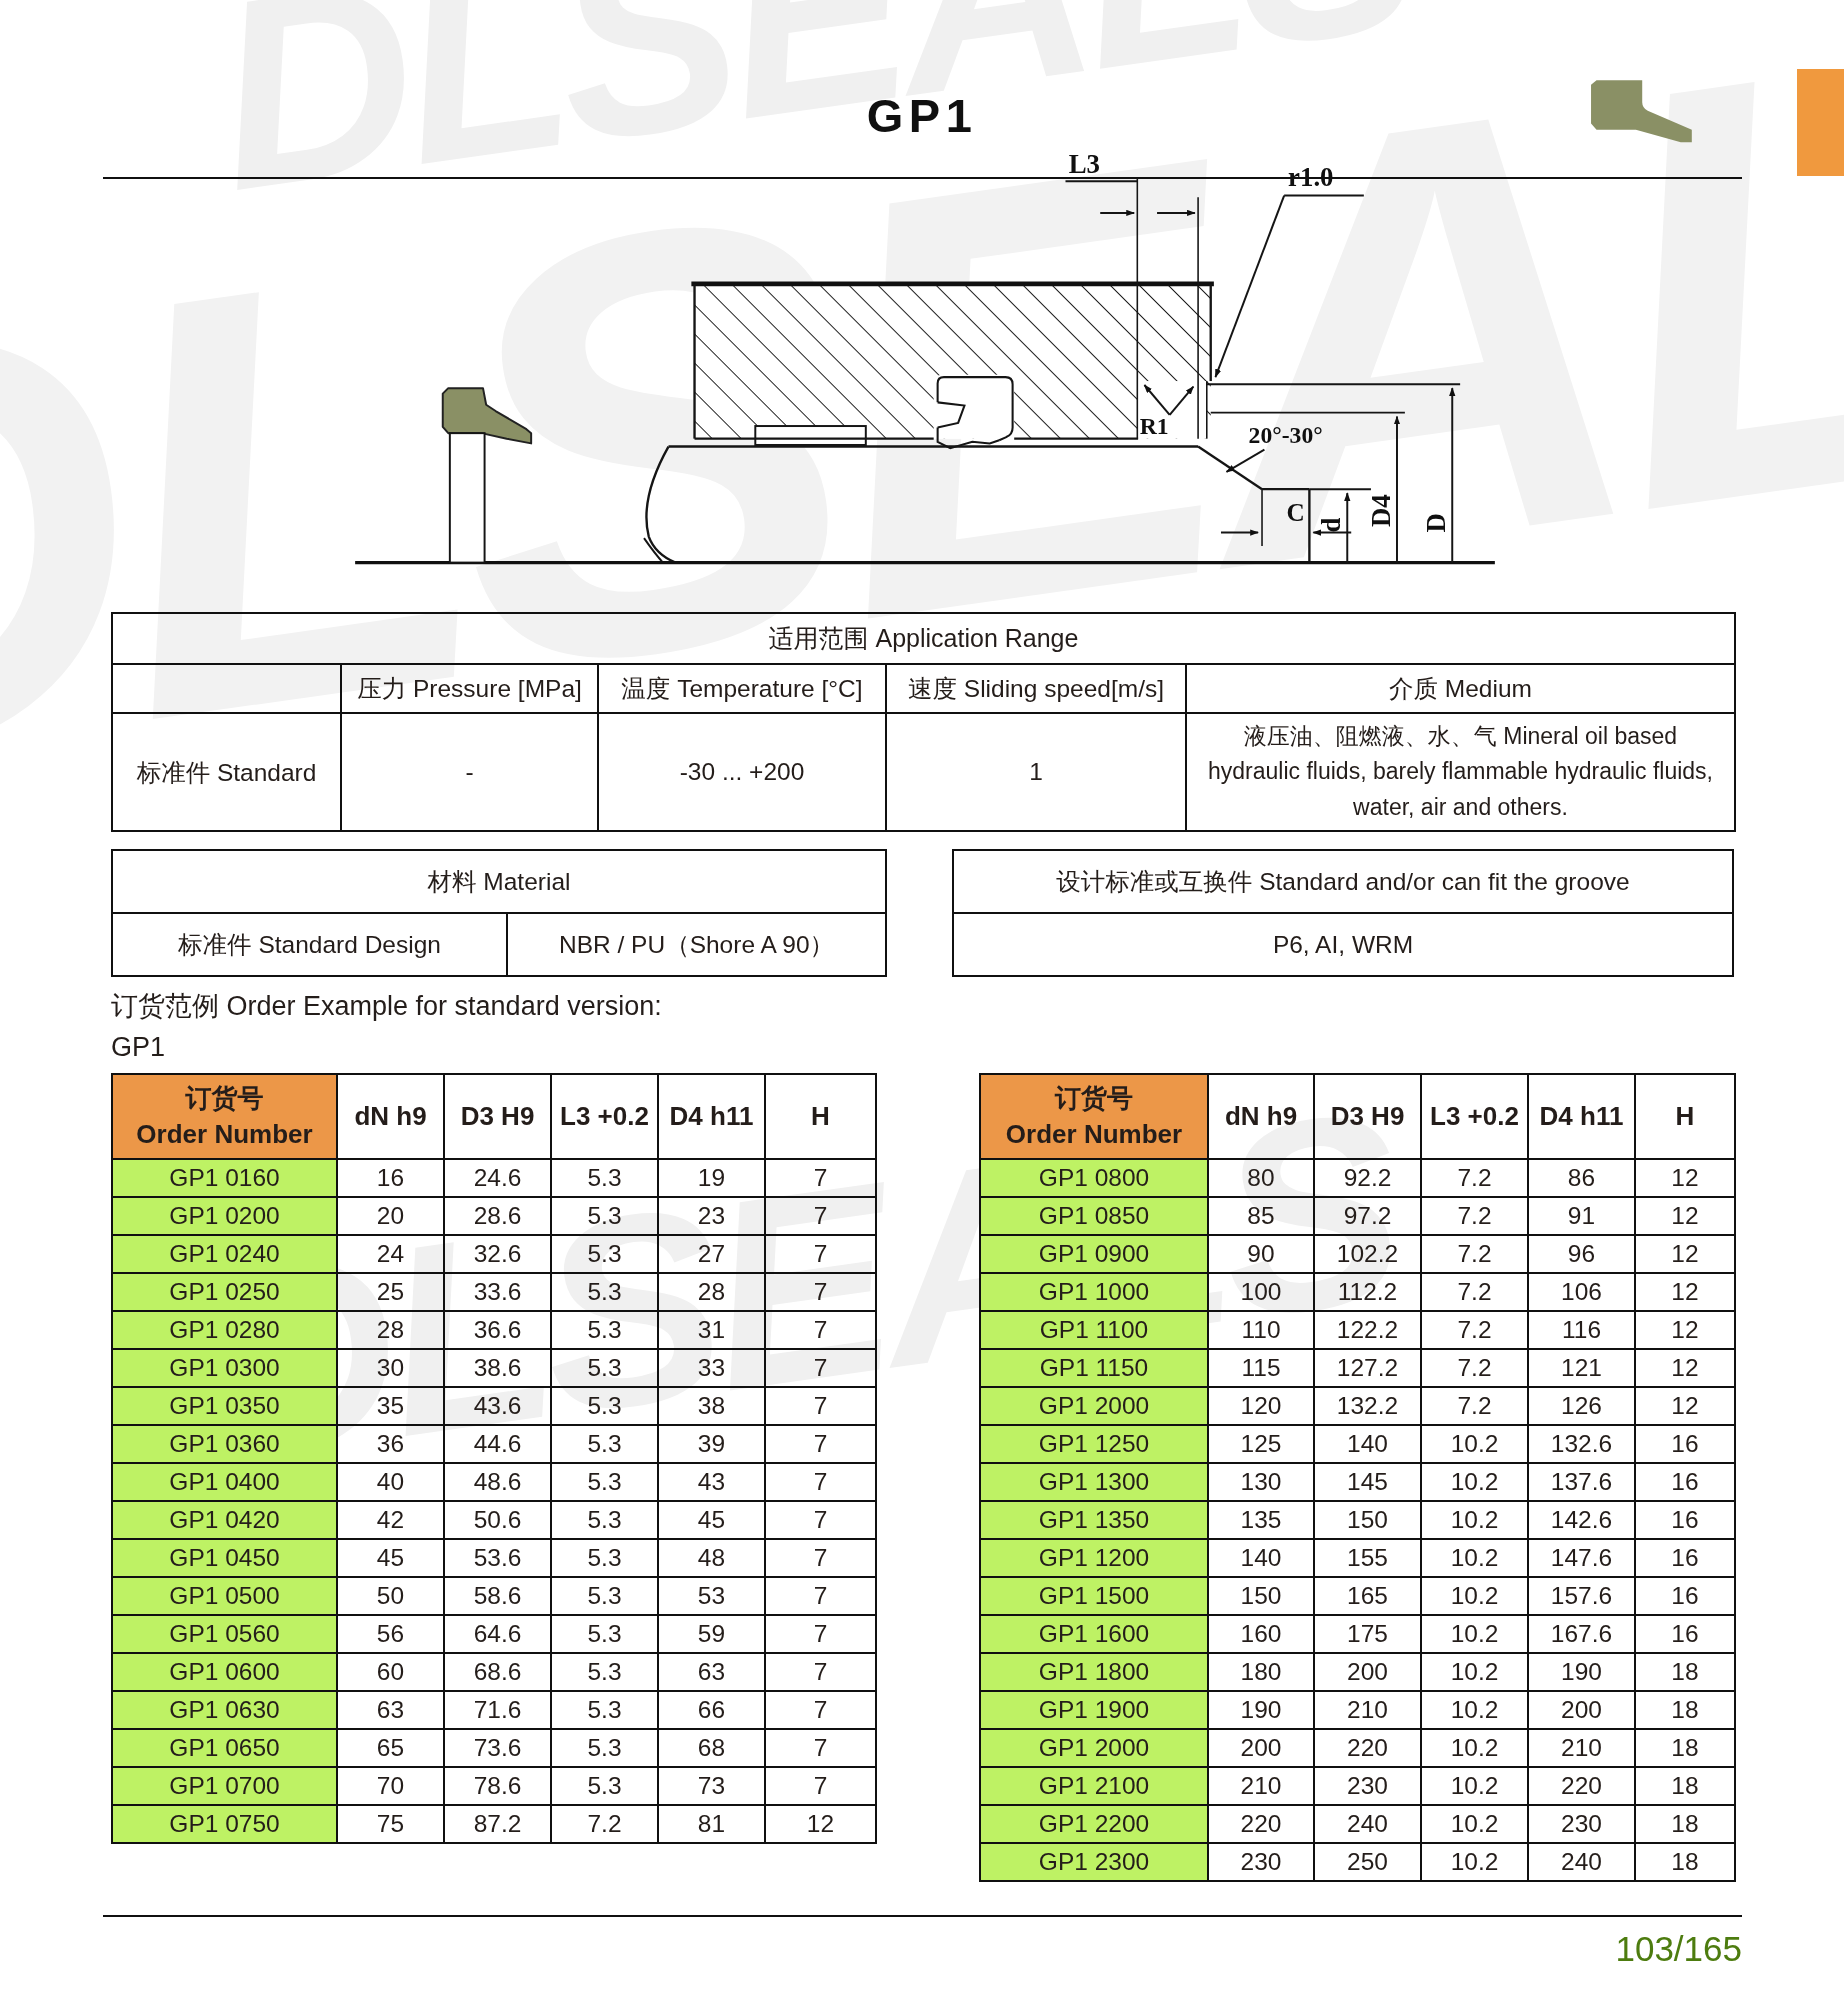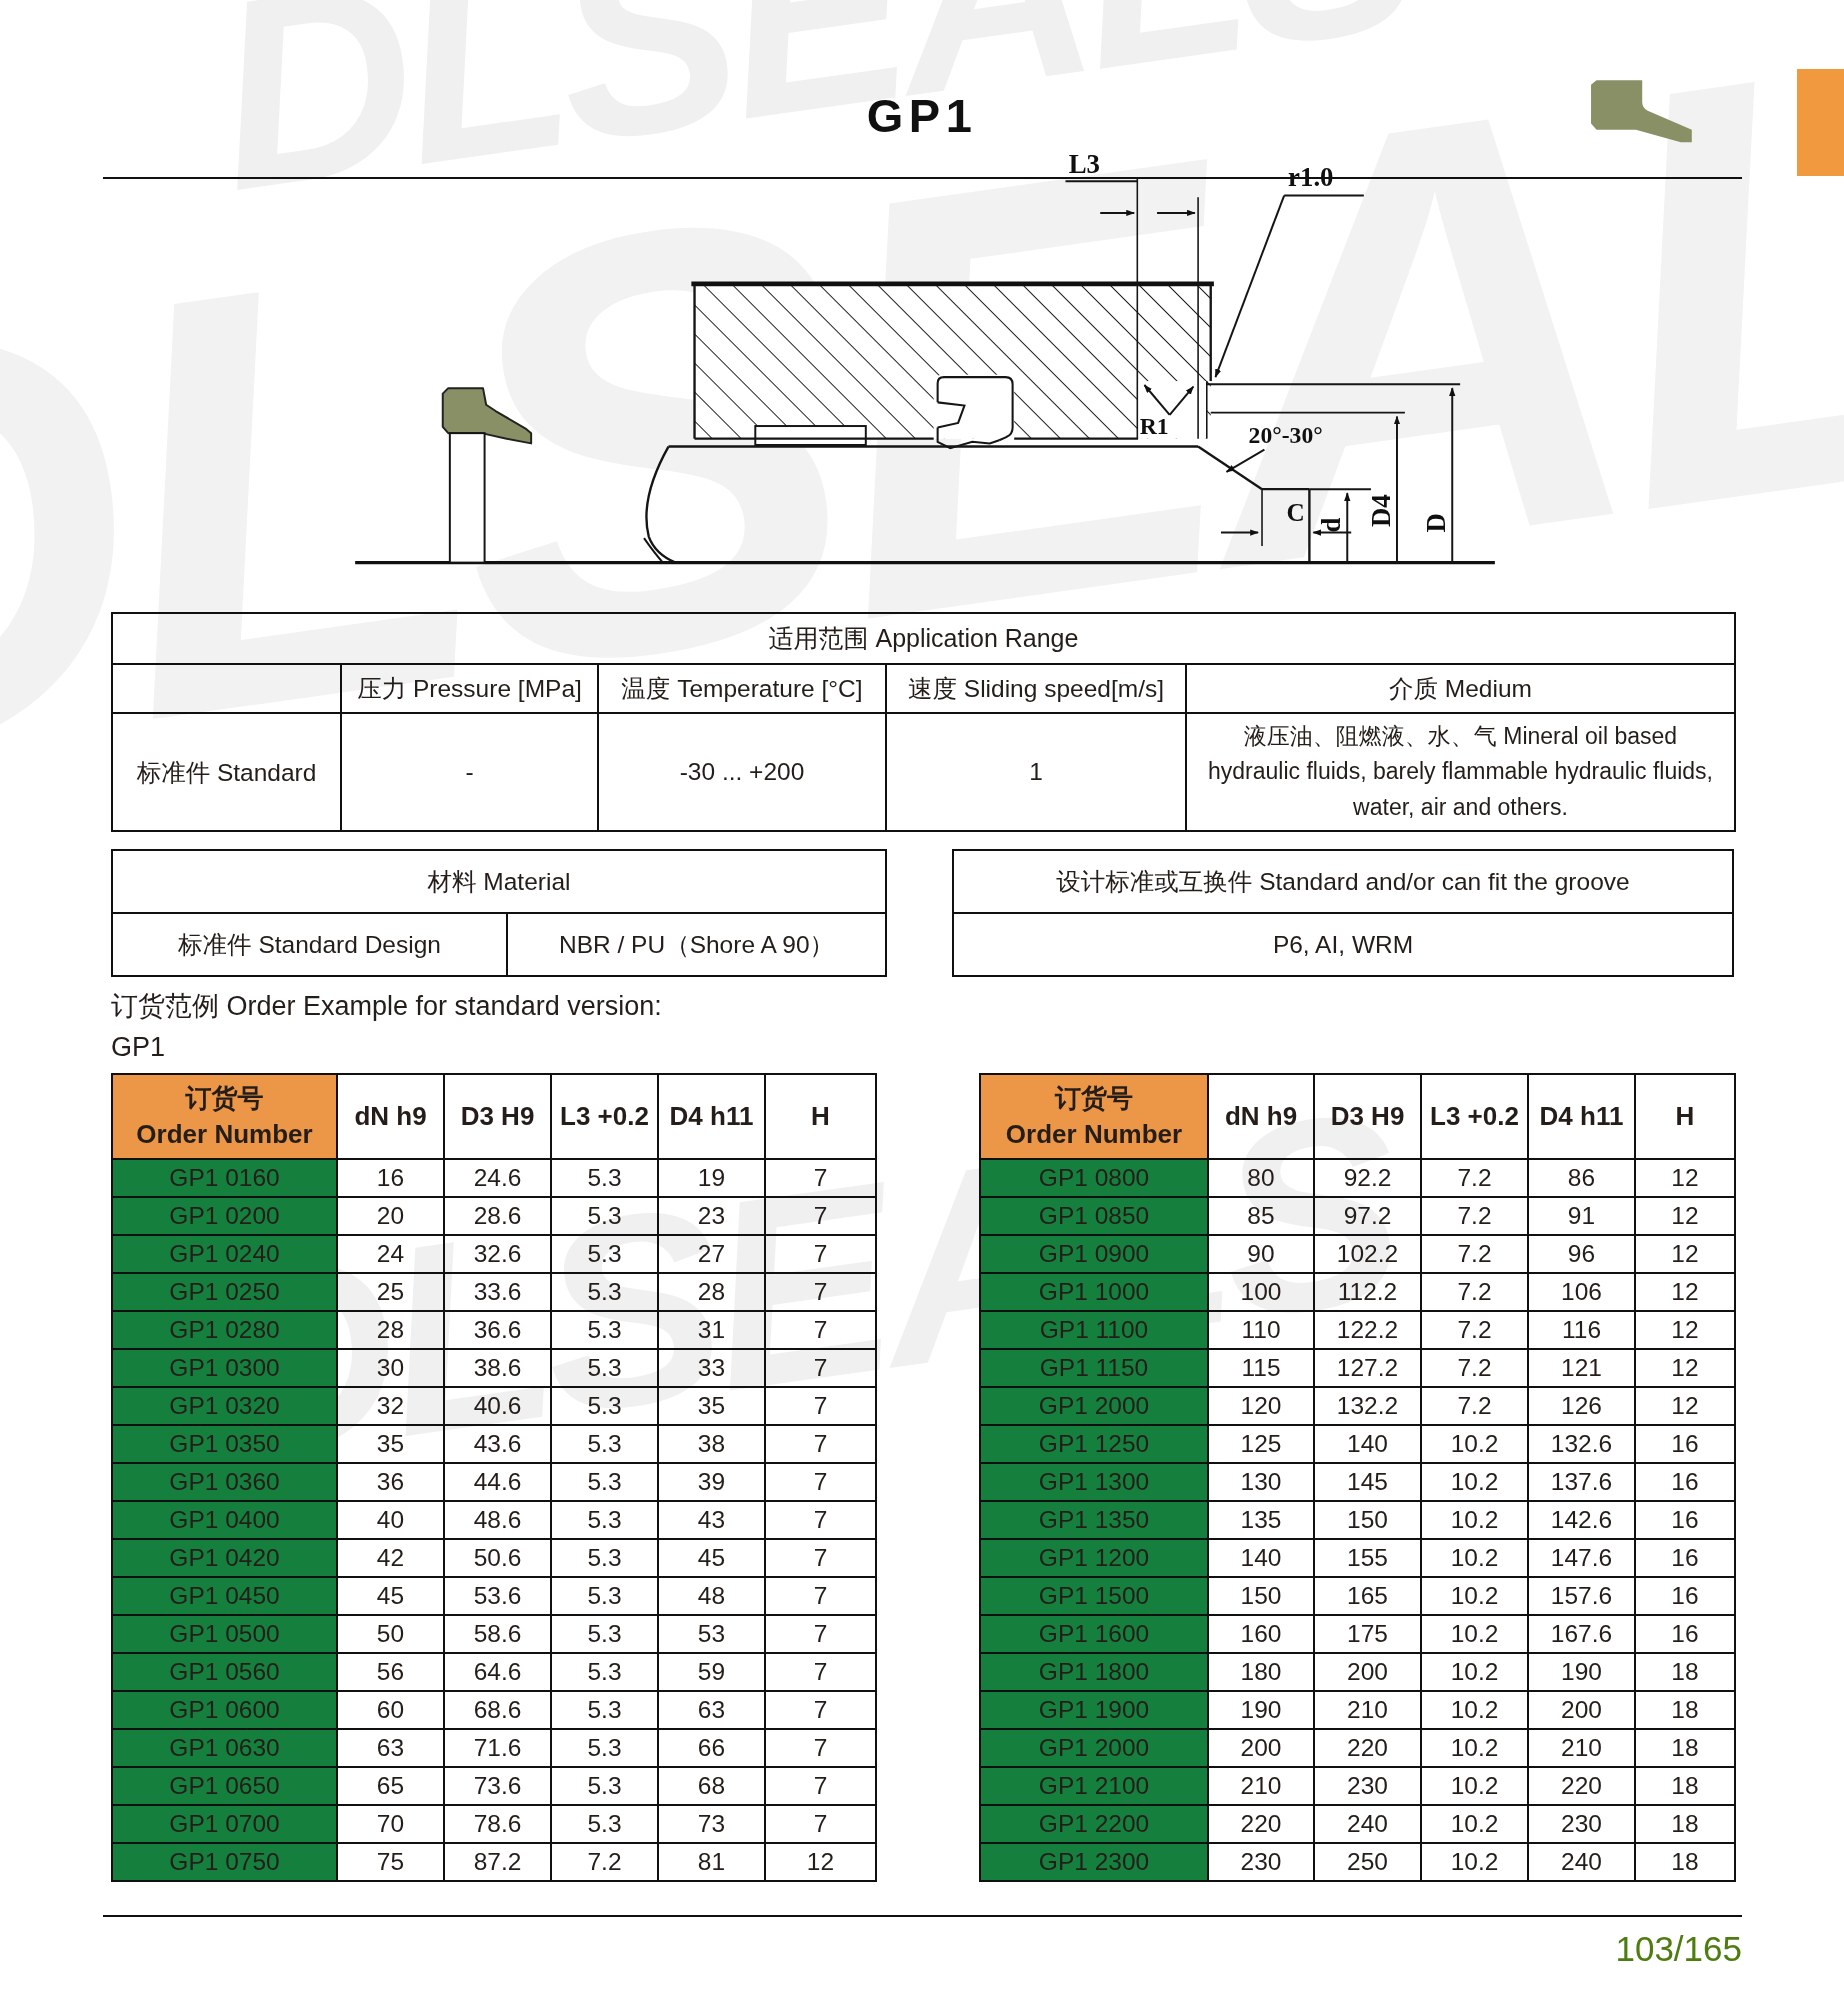--- a/index.html
+++ b/index.html
@@ -36,21 +36,21 @@
   #fit-table{left:952px;top:849px;width:782px;font-size:24.5px;}
   #mat-table td,#fit-table td{height:61px;}
   
   #order-example{left:111px;top:986px;font-size:27px;line-height:1.5;color:#241d1a;}
   
   .size-table{top:1073px;font-size:24.5px;padding-left:8px;}
   .size-table th{font-weight:700;font-size:26px;}
   .size-table thead tr{height:85px;}
   .size-table tbody tr{height:38px;}
   .size-table .order-h{background:#EC9748;}
-  .size-table tbody td:first-child{background:#15803d;}
+  .size-table tbody td:first-child{background:#bef264;}
   #size-table-left{left:111px;width:764px;}
   #size-table-right{left:979px;width:755px;}
   .order-h div{line-height:1.35;}
   svg text{font-family:"Liberation Serif",serif;font-weight:bold;fill:#101010;}
 </style>
 </head>
 <body>
 
 <div id="page">
 
@@ -266,28 +266,20 @@
         </tr>
         <tr>
           <td>GP1 0300</td>
           <td>30</td>
           <td>38.6</td>
           <td>5.3</td>
           <td>33</td>
           <td>7</td>
         </tr>
         <tr>
-          <td>GP1 0320</td>
-          <td>32</td>
-          <td>40.6</td>
-          <td>5.3</td>
-          <td>35</td>
-          <td>7</td>
-        </tr>
-        <tr>
           <td>GP1 0350</td>
           <td>35</td>
           <td>43.6</td>
           <td>5.3</td>
           <td>38</td>
           <td>7</td>
         </tr>
         <tr>
           <td>GP1 0360</td>
           <td>36</td>

